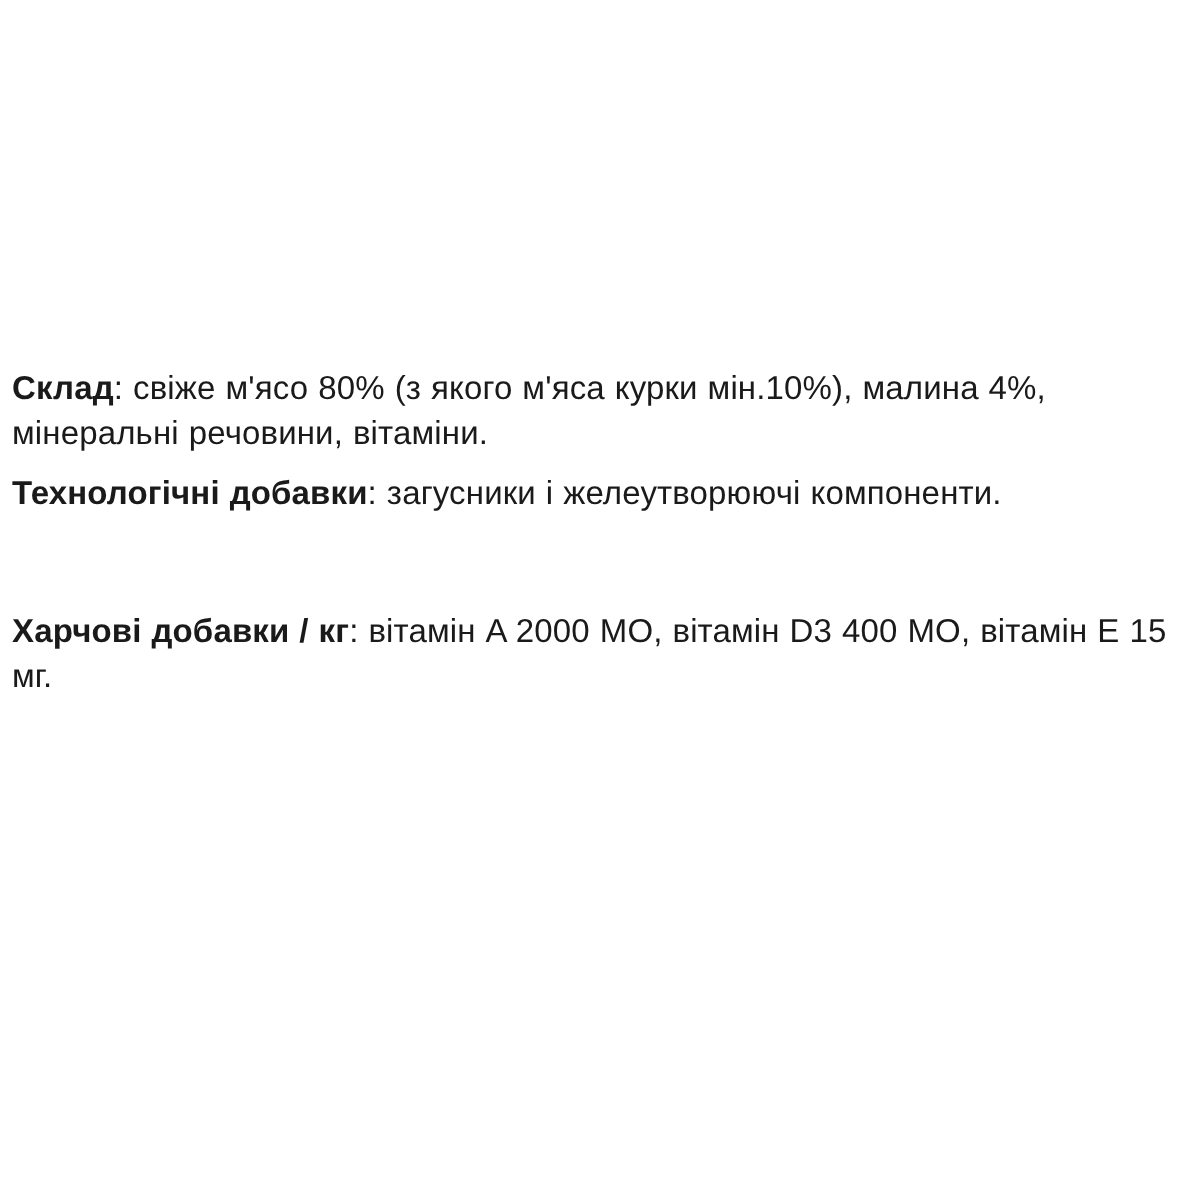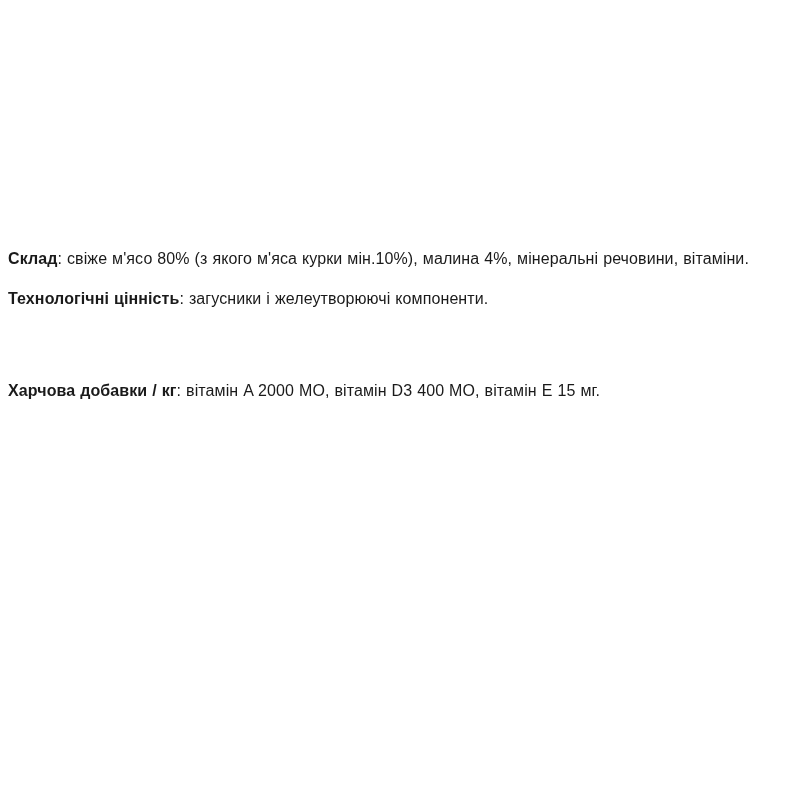--- a/index.html
+++ b/index.html
@@ -24,21 +24,21 @@
   .content {
     position: absolute;
     top: 244px;
     left: 8px;
     right: 8px;
   }
   .block {
     margin: 0 0 10px 0;
   }
   .para {
-    font-size: 16px;
+    font-size: 22px;
     line-height: 30px;
     letter-spacing: 0.1px;
     margin: 0;
     word-spacing: 0.4px;
   }
   .label {
     font-weight: bold;
   }
   .block-spacer {
     height: 26px;
@@ -51,26 +51,26 @@
 <body style="background: rgb(255, 255, 255); color: rgb(26, 26, 26);">
 
 <div class="page">
   <div class="content">
 
     <div class="block">
       <p class="para"><span class="label">Склад</span><span>:</span><span> свіже м'ясо 80% (з якого м'яса курки мін.10%), малина 4%, мінеральні речовини, вітаміни.</span></p>
     </div>
 
     <div class="block">
-      <p class="para"><span class="label">Технологічні цінність</span><span>:</span><span> загусники і желеутворюючі компоненти.</span></p>
+      <p class="para"><span class="label">Технологічні добавки</span><span>:</span><span> загусники і желеутворюючі компоненти.</span></p>
     </div>
 
     <div class="block-spacer"></div>
 
 
     <div class="block-spacer-2"></div>
 
     <div class="block">
-      <p class="para"><span class="label">Харчова добавки / кг</span><span>:</span><span> вітамін A 2000 МО, вітамін D3 400 МО, вітамін E 15 мг.</span></p>
+      <p class="para"><span class="label">Харчові добавки / кг</span><span>:</span><span> вітамін A 2000 МО, вітамін D3 400 МО, вітамін E 15 мг.</span></p>
     </div>
 
   </div>
 </div>
 
 </body></html>

